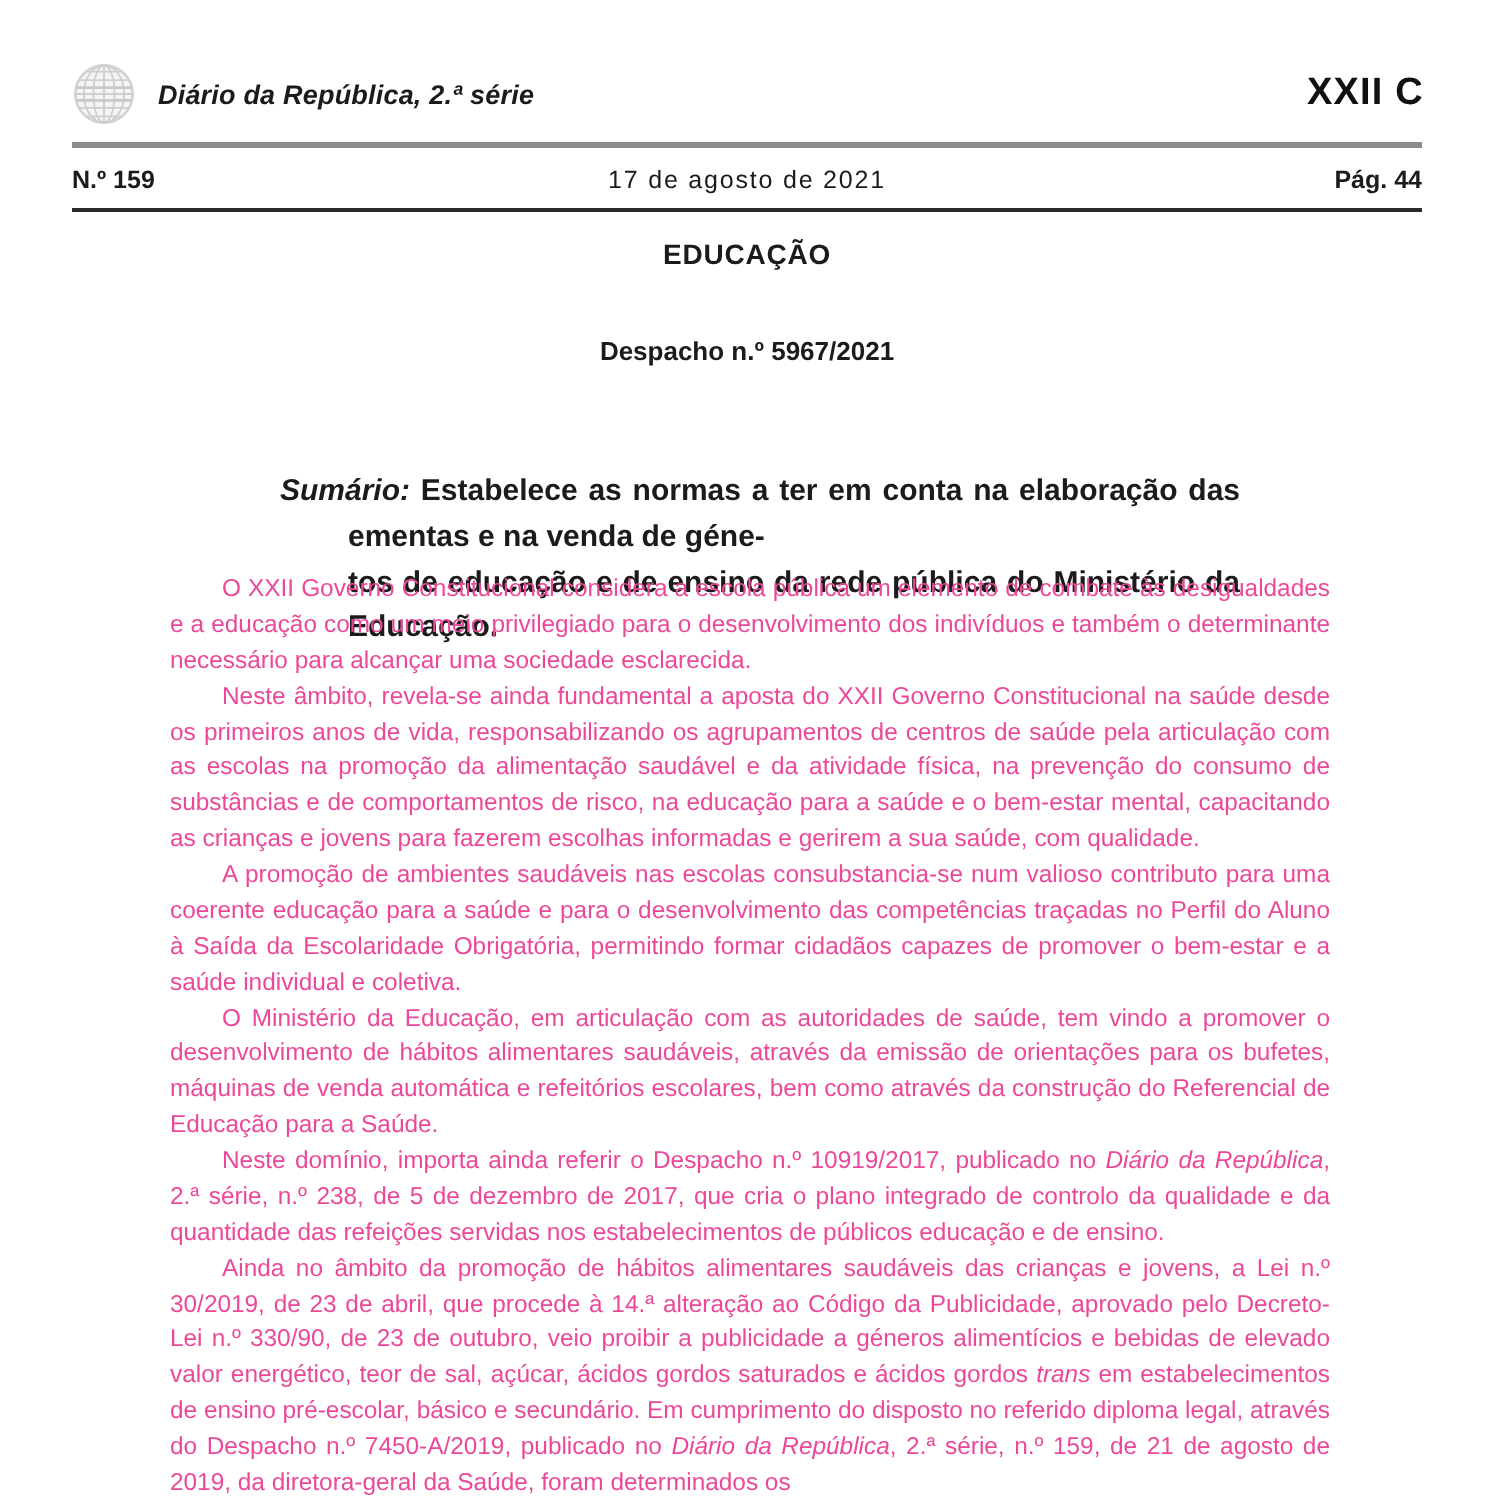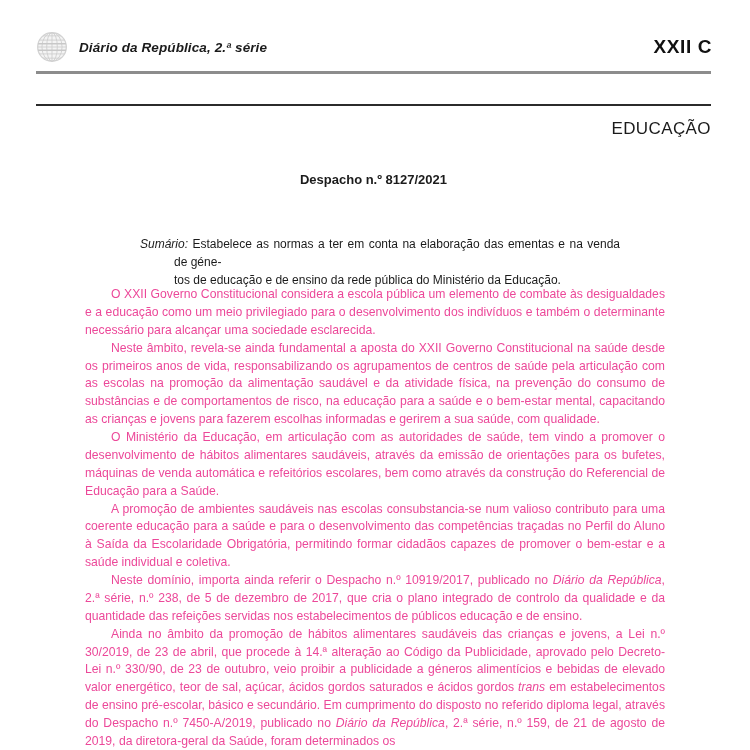--- a/index.html
+++ b/index.html
@@ -102,48 +102,48 @@
 
   
   .doc-head {
     position: absolute;
     left: 36px;
     top: 112px;
     width: 675px;
     text-align: center;
   }
   .h-section {
-    font-size: 17px;
-    font-weight: normal;
+    font-size: 14px;
+    font-weight: bold;
     letter-spacing: 0.4px;
     margin: 7px 0 0 0;
-    text-align: right;
   }
   .h-office {
     font-size: 14px;
     font-weight: normal;
     margin: 32px 0 0 0;
   }
   .h-act {
     font-size: 13px;
     font-weight: bold;
     margin: 33px 0 0 0;
   }
 
   
   .sumario {
     position: absolute;
     left: 140px;
     top: 235px;
     width: 480px;
-    font-size: 12px;
+    font-size: 15px;
     line-height: 1.52;
     text-align: justify;
     text-justify: inter-word;
     color: #1b1b1b;
+    font-weight: bold;
   }
   .sumario .label {
     font-style: italic;
   }
   .sumario .hang {
     display: block;
     padding-left: 34px;
     text-indent: -34px;
   }
 
@@ -200,33 +200,38 @@
         </g>
       </svg>
     </span>
     <span class="masthead-title">Diário da República, 2.ª série</span>
     <span class="part-label">XXII C</span>
   </div>
 
   <div class="rule-top"></div>
   <div class="rule-bottom"></div>
 
+  <div class="inforow">
+    <span class="issue">N.º 159</span>
+    <span class="date">17 de agosto de 2021</span>
+    <span class="pagenum">Pág. 44</span>
+  </div>
 
   <div class="doc-head">
     <div class="h-section">EDUCAÇÃO</div>
-    <div class="h-act">Despacho n.º 8127/2021</div>
+    <div class="h-act">Despacho n.º 5967/2021</div>
   </div>
 
   <div class="sumario">
     <span class="hang"><em class="label">Sumário:</em><span> Estabelece as normas a ter em conta na elaboração das ementas e na venda de géne-</span></span>
     <span class="hang"><span style="padding-left:34px">tos de educação e de ensino da rede pública do Ministério da Educação.</span></span>
   </div>
 
   <div class="body-text">
     <p>O XXII Governo Constitucional considera a escola pública um elemento de combate às desigualdades e a educação como um meio privilegiado para o desenvolvimento dos indivíduos e também o determinante necessário para alcançar uma sociedade esclarecida.</p>
     <p>Neste âmbito, revela-se ainda fundamental a aposta do XXII Governo Constitucional na saúde desde os primeiros anos de vida, responsabilizando os agrupamentos de centros de saúde pela articulação com as escolas na promoção da alimentação saudável e da atividade física, na prevenção do consumo de substâncias e de comportamentos de risco, na educação para a saúde e o bem-estar mental, capacitando as crianças e jovens para fazerem escolhas informadas e gerirem a sua saúde, com qualidade.</p>
+    <p>A promoção de ambientes saudáveis nas escolas consubstancia-se num valioso contributo para uma coerente educação para a saúde e para o desenvolvimento das competências traçadas no Perfil do Aluno à Saída da Escolaridade Obrigatória, permitindo formar cidadãos capazes de promover o bem-estar e a saúde individual e coletiva.</p>
     <p>O Ministério da Educação, em articulação com as autoridades de saúde, tem vindo a promover o desenvolvimento de hábitos alimentares saudáveis, através da emissão de orientações para os bufetes, máquinas de venda automática e refeitórios escolares, bem como através da construção do Referencial de Educação para a Saúde.</p>
-    <p>A promoção de ambientes saudáveis nas escolas consubstancia-se num valioso contributo para uma coerente educação para a saúde e para o desenvolvimento das competências traçadas no Perfil do Aluno à Saída da Escolaridade Obrigatória, permitindo formar cidadãos capazes de promover o bem-estar e a saúde individual e coletiva.</p>
     <p><span>Neste domínio, importa ainda referir o Despacho n.º 10919/2017, publicado no </span><em>Diário da República</em><span>, 2.ª série, n.º 238, de 5 de dezembro de 2017, que cria o plano integrado de controlo da qualidade e da quantidade das refeições servidas nos estabelecimentos de públicos educação e de ensino.</span></p>
     <p class="last-clip"><span>Ainda no âmbito da promoção de hábitos alimentares saudáveis das crianças e jovens, a Lei n.º 30/2019, de 23 de abril, que procede à 14.ª alteração ao Código da Publicidade, aprovado pelo Decreto-Lei n.º 330/90, de 23 de outubro, veio proibir a publicidade a géneros alimentícios e bebidas de elevado valor energético, teor de sal, açúcar, ácidos gordos saturados e ácidos gordos </span><em>trans</em><span> em estabelecimentos de ensino pré-escolar, básico e secundário. Em cumprimento do disposto no referido diploma legal, através do Despacho n.º 7450-A/2019, publicado no </span><em>Diário da República</em><span>, 2.ª série, n.º 159, de 21 de agosto de 2019, da diretora-geral da Saúde, foram determinados os</span></p>
   </div>
 
 </div>
 
 </body></html>

